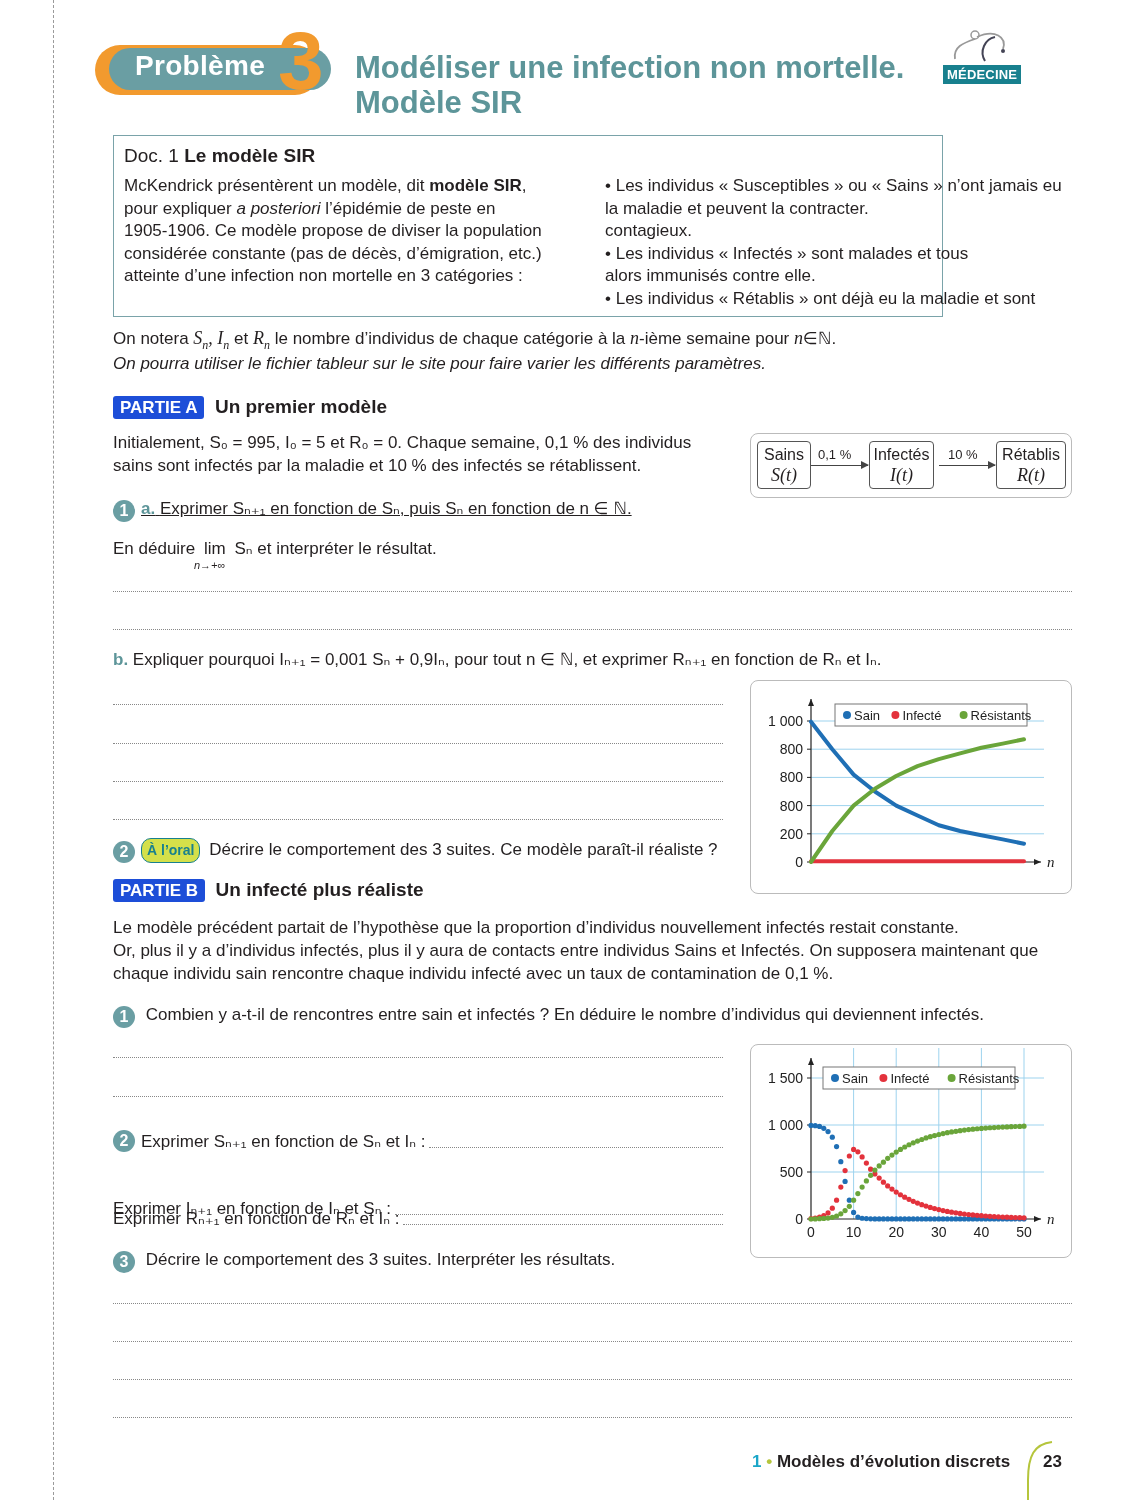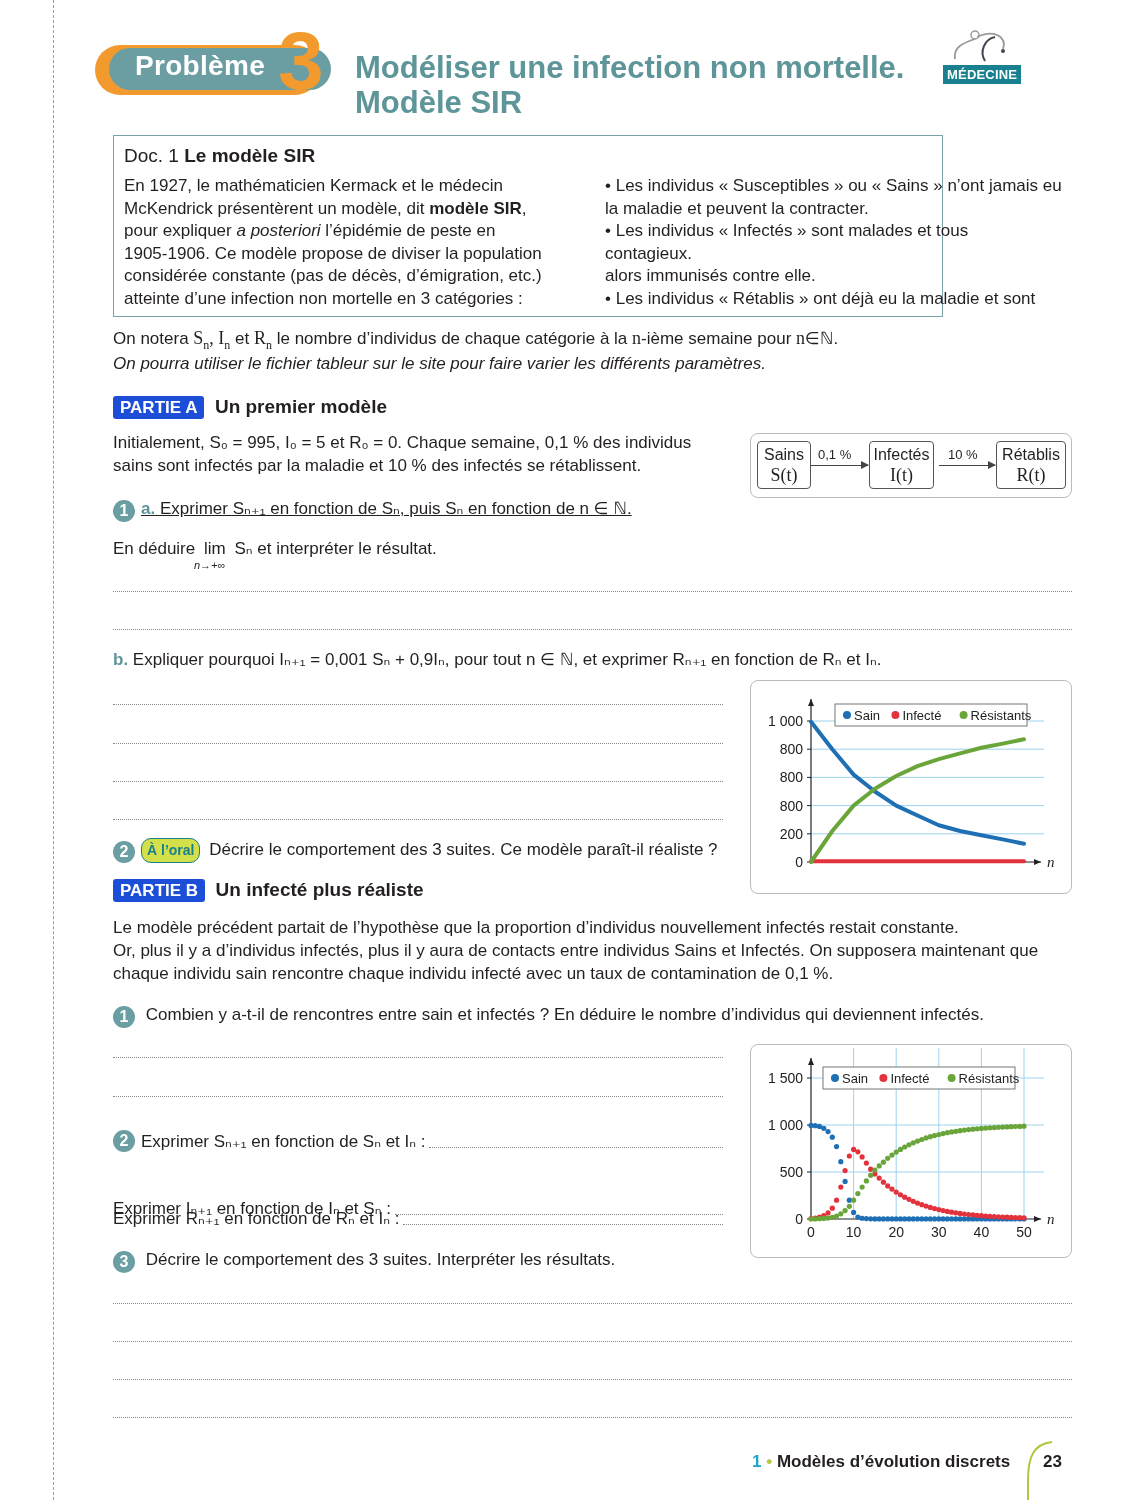--- a/index.html
+++ b/index.html
@@ -19,21 +19,21 @@
                padding: 2px 4px; letter-spacing: 0.2px; }
   
   .doc-box { left: 113px; top: 135px; width: 830px; height: 182px; border: 1.5px solid #7aa3a9; }
   .doc-title { left: 10px; top: 9px; font-size: 19px; font-family: "Liberation Sans Narrow", "Liberation Sans", sans-serif; }
   .doc-title b { font-weight: bold; }
   .doc-col { top: 39px; font-size: 17px; line-height: 22.5px; }
   .doc-left { left: 10px; width: 460px; }
   .doc-right { left: 491px; width: 460px; }
   .txt { font-size: 17px; line-height: 23px; }
   .ital { font-style: italic; }
-  .math { font-family: "Liberation Serif", "DejaVu Serif", serif; font-size: 18px; }
+  .math { font-family: "Liberation Serif", "DejaVu Serif", serif; font-style: italic; font-size: 18px; }
   sub { font-size: 12px; }
   .part-badge { background: #1d4ed8; color: #fff; font-weight: bold; font-size: 17px; padding: 2px 7px; border-radius: 3px; }
   .part-title { font-weight: bold; font-size: 19px; margin-left: 6px; }
   .num-circ { display: inline-block; width: 22px; height: 22px; border-radius: 50%; background: #6a9ea3; color: #fff;
               font-weight: bold; font-size: 16px; text-align: center; line-height: 22px; margin-right: 6px; vertical-align: -2px; }
   .letter { color: #5d9599; font-weight: bold; }
   .dots { border-bottom: 1.5px dotted #888; height: 0; }
   .oral { display:inline-block; background:#d4e04a; color:#18808e; font-weight:bold; font-size:14px; padding:0 5px;
           border-radius: 10px; border: 1.5px solid #18808e; margin-right: 4px; position: relative; }
   
@@ -72,32 +72,31 @@
   <circle cx="58" cy="26" r="2" fill="#445"></circle>
 </svg>
 <div class="abs med-badge">MÉDECINE</div>
 
 <div class="abs doc-box">
   <div class="abs doc-title">
     <span>Doc. 1</span>
     <b>Le modèle SIR</b>
   </div>
   <div class="abs doc-col doc-left">
-    <div>En 1927, le mathématicien Kermack et le médecin</div>
     <div><span>McKendrick présentèrent un modèle, dit </span><b>modèle SIR</b><span>,</span></div>
     <div><span>pour expliquer </span><i>a posteriori</i><span> l’épidémie de peste en</span></div>
     <div>1905-1906. Ce modèle propose de diviser la population</div>
     <div>considérée constante (pas de décès, d’émigration, etc.)</div>
     <div>atteinte d’une infection non mortelle en 3 catégories :</div>
   </div>
   <div class="abs doc-col doc-right">
     <div>• Les individus « Susceptibles » ou « Sains » n’ont jamais eu</div>
     <div>la maladie et peuvent la contracter.</div>
+    <div>contagieux.</div>
     <div>• Les individus « Infectés » sont malades et tous</div>
-    <div>contagieux.</div>
     <div>alors immunisés contre elle.</div>
     <div>• Les individus « Rétablis » ont déjà eu la maladie et sont</div>
   </div>
 </div>
 
 <div class="abs txt" style="left:113px; top:327px;">
   <span>On notera </span><span class="math">S<sub>n</sub>, I<sub>n</sub></span> et <span class="math">R<sub>n</sub></span><span> le nombre d’individus de chaque catégorie à la </span><span class="math">n</span><span>-ième semaine pour </span><span class="math">n</span>∈ℕ.
 </div>
 <div class="abs txt ital" style="left:113px; top:352px;">On pourra utiliser le fichier tableur sur le site pour faire varier les différents paramètres.</div>
 

